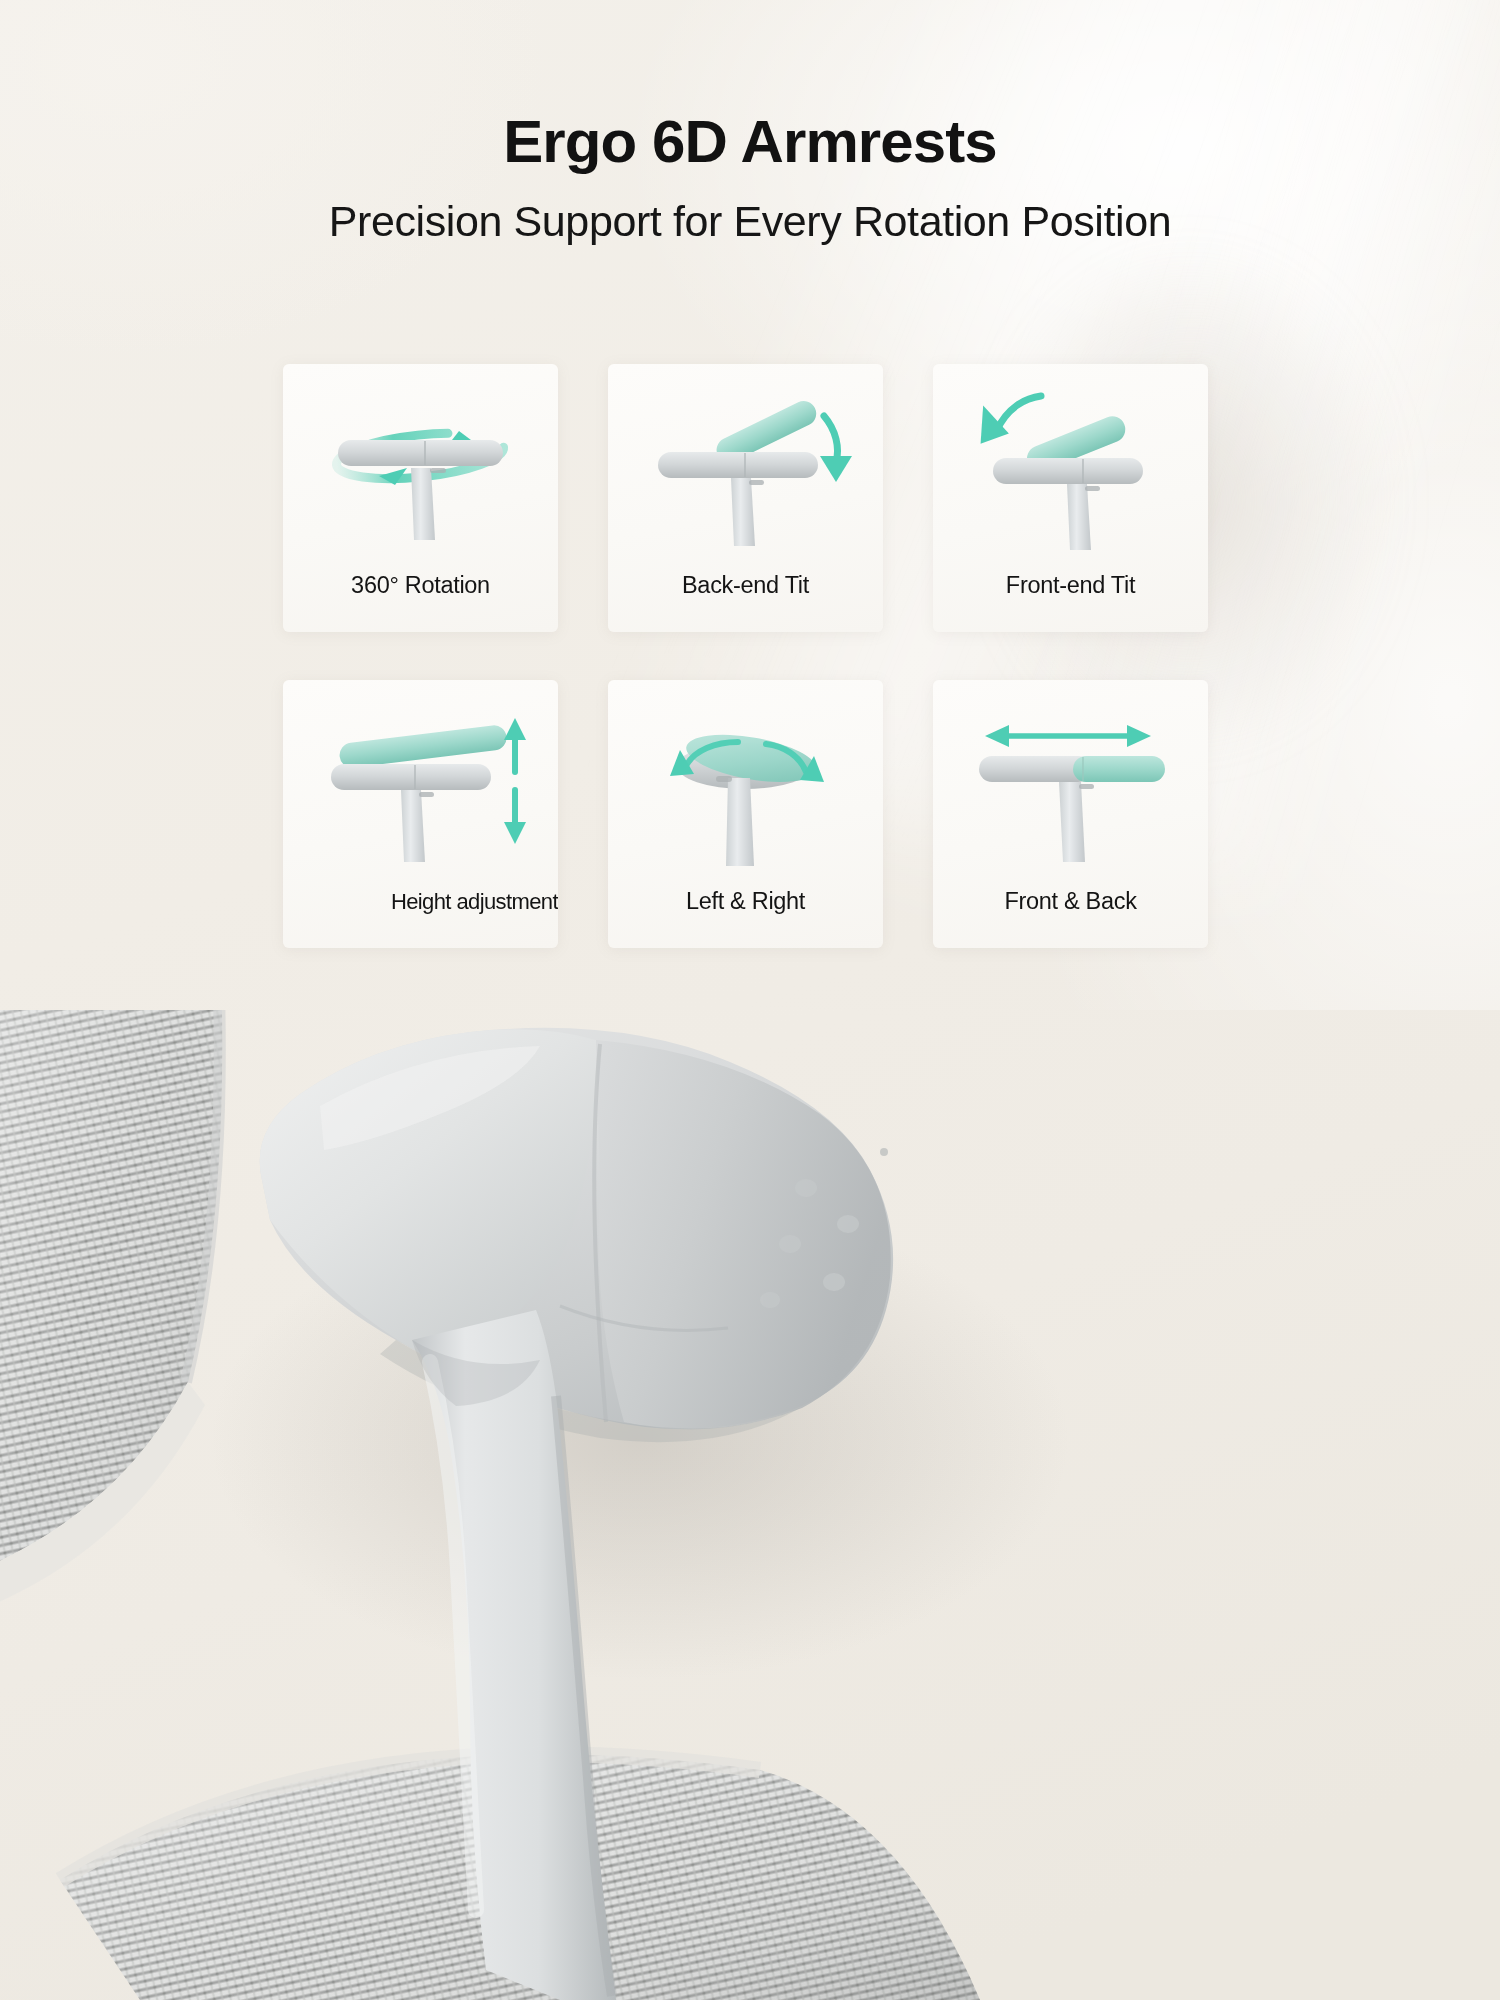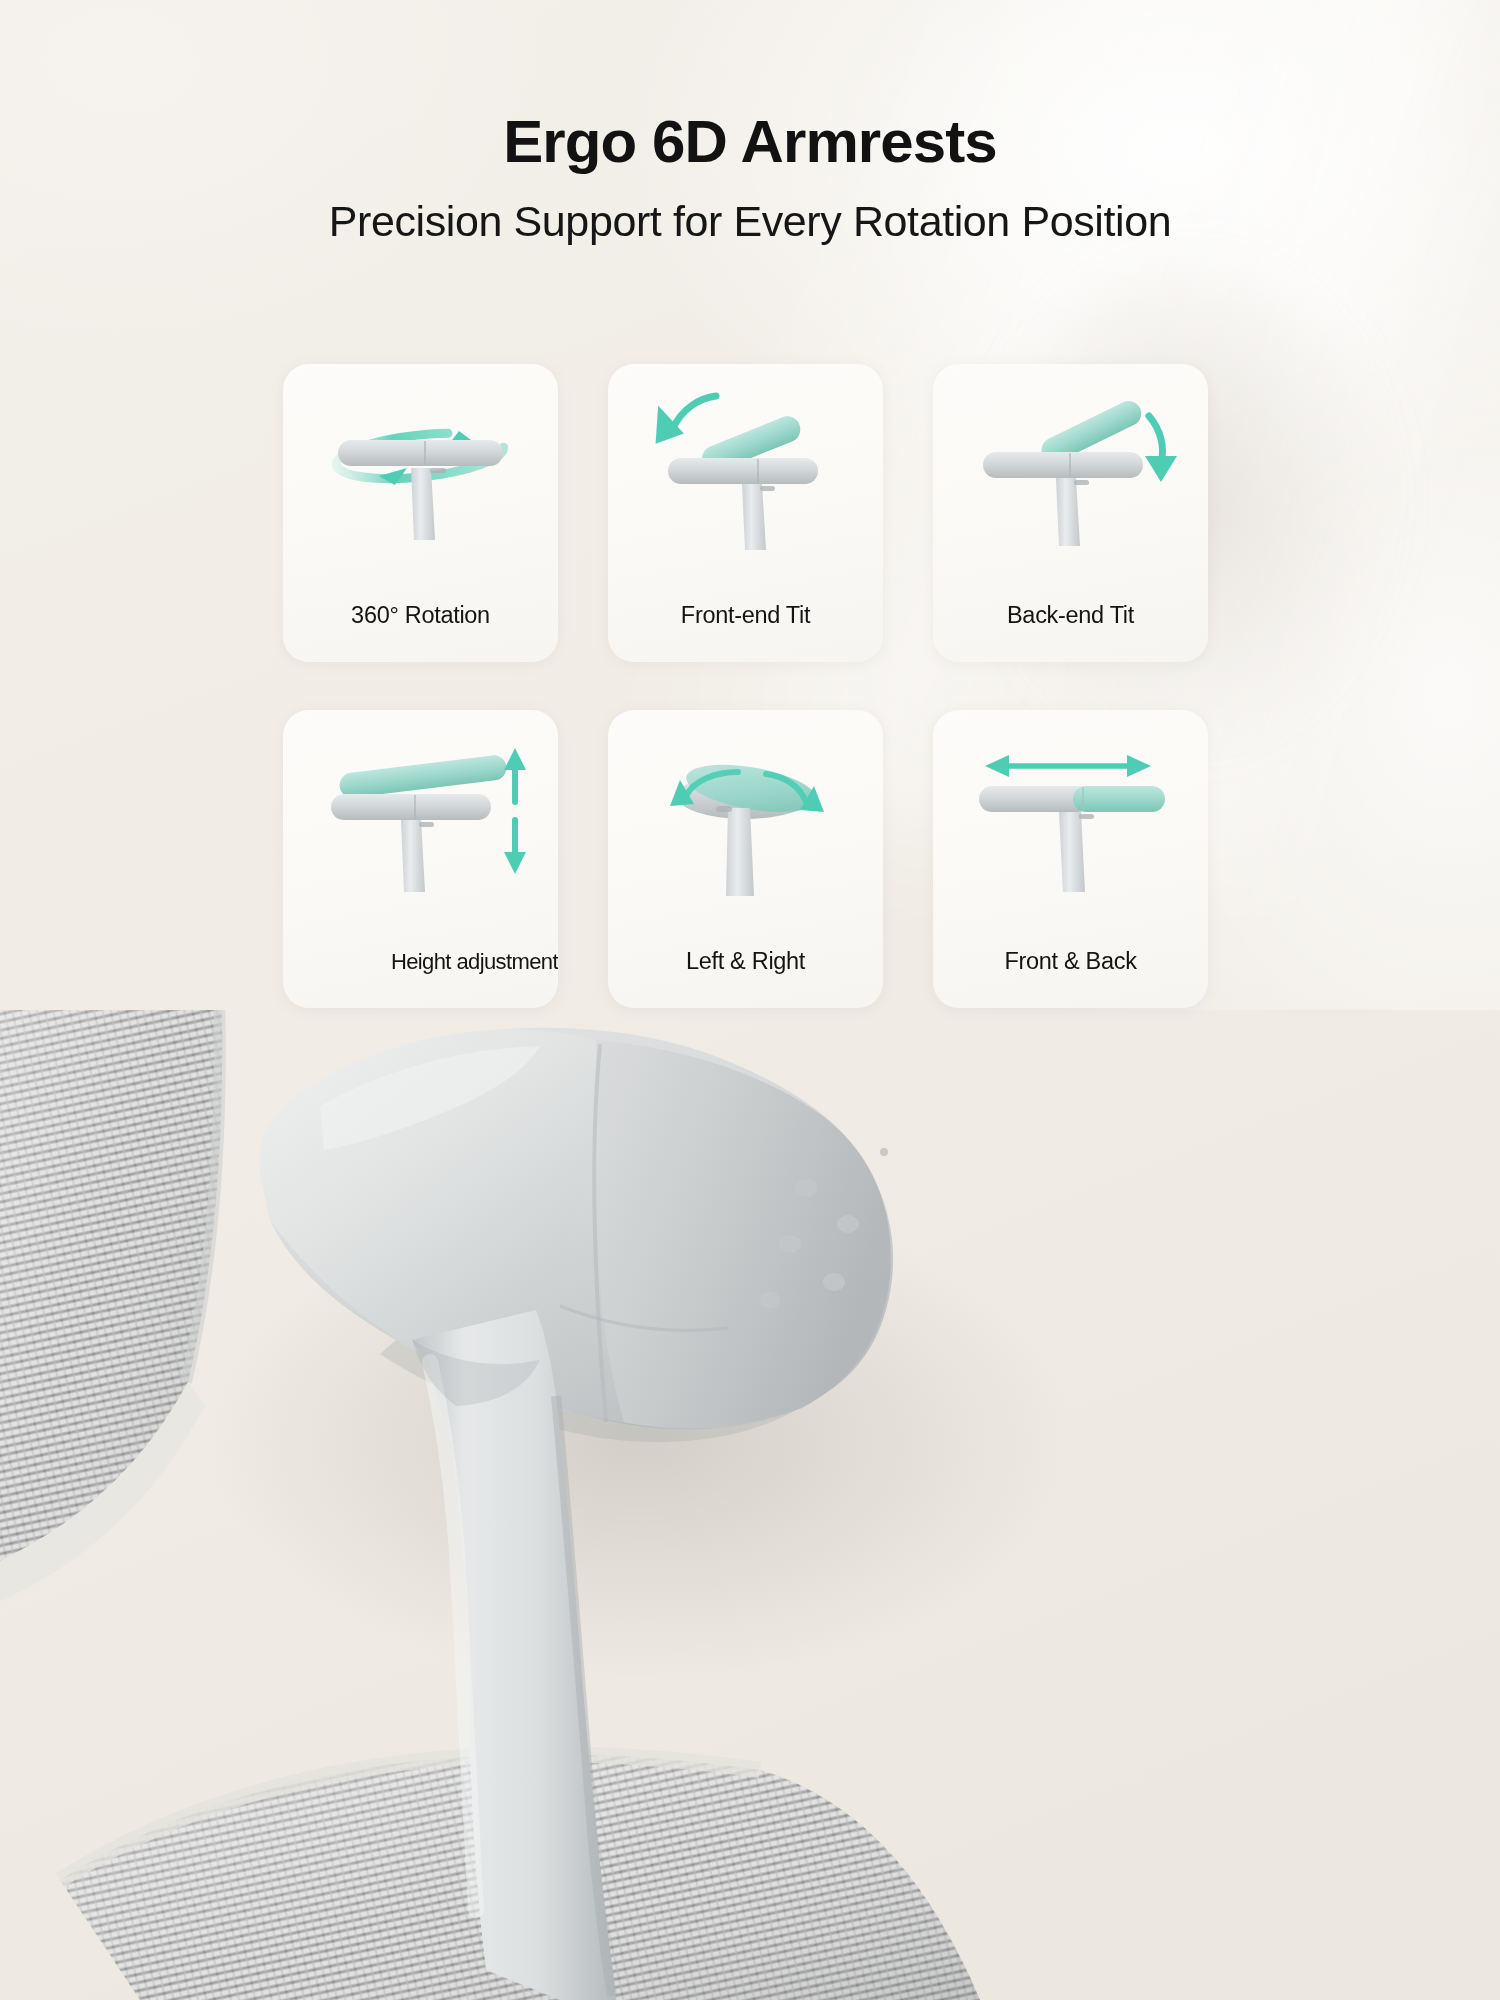--- a/index.html
+++ b/index.html
@@ -88,22 +88,22 @@
     display: grid;
     grid-template-columns: repeat(3, 275px);
     column-gap: 50px;
     row-gap: 48px;
     z-index: 6;
   }
 
   .card {
     position: relative;
     width: 275px;
-    height: 298px;
-    border-radius: 26px;
+    height: 268px;
+    border-radius: 6px;
     background: linear-gradient(170deg, #fdfcfa 0%, #faf9f6 55%, #f7f5f1 100%);
     box-shadow: 0 2px 14px rgba(150,142,130,0.10);
     overflow: hidden;
   }
 
   .card-art {
     position: absolute;
     left: 0; top: 0;
     width: 275px;
     height: 222px;
@@ -185,20 +185,58 @@
         <rect x="147" y="104" width="16" height="5" rx="2.5" fill="#a9afb1" opacity="0.75"></rect>
       </svg>
     </div>
     <div class="card-label">360° Rotation</div>
   </div>
 
   <div class="card">
     <div class="card-art">
       <svg viewBox="0 0 275 222" xmlns="http://www.w3.org/2000/svg">
         <defs>
+          <linearGradient id="g-pad3" x1="0" y1="0" x2="0" y2="1">
+            <stop offset="0%" stop-color="#e7eaeb"></stop>
+            <stop offset="48%" stop-color="#d2d6d8"></stop>
+            <stop offset="100%" stop-color="#b6bbbd"></stop>
+          </linearGradient>
+          <linearGradient id="g-teal3" x1="0" y1="0" x2="0" y2="1">
+            <stop offset="0%" stop-color="#bde6dd"></stop>
+            <stop offset="50%" stop-color="#9dd8cb"></stop>
+            <stop offset="100%" stop-color="#7cc6b6"></stop>
+          </linearGradient>
+          <linearGradient id="g-stem3" x1="0" y1="0" x2="1" y2="0">
+            <stop offset="0%" stop-color="#cdd2d4"></stop>
+            <stop offset="40%" stop-color="#e9ecee"></stop>
+            <stop offset="100%" stop-color="#c3c8cb"></stop>
+          </linearGradient>
+        </defs>
+
+        <g transform="rotate(-26 150 78)">
+          <rect x="108" y="60" width="108" height="25" rx="12.5" fill="url(#g-teal3)"></rect>
+        </g>
+
+        <rect x="50" y="88" width="160" height="26" rx="13" fill="url(#g-pad3)"></rect>
+        <path d="M137 89 L137 113" stroke="#b0b6b8" stroke-width="1.6" opacity="0.8"></path>
+
+        <path d="M216 52 C228 66, 232 84, 228 98" stroke="#4ecdb4" stroke-width="7" fill="none" stroke-linecap="round"></path>
+        <path d="M212 92 L244 92 L228 118 Z" fill="#4ecdb4"></path>
+
+        <path d="M123 114 L143 114 L147 182 L126 182 Z" fill="url(#g-stem3)"></path>
+        <rect x="141" y="116" width="15" height="5" rx="2.5" fill="#a9afb1" opacity="0.75"></rect>
+      </svg>
+    </div>
+    <div class="card-label">Back-end Tit</div>
+  </div>
+
+  <div class="card">
+    <div class="card-art">
+      <svg viewBox="0 0 275 222" xmlns="http://www.w3.org/2000/svg">
+        <defs>
           <linearGradient id="g-pad2" x1="0" y1="0" x2="0" y2="1">
             <stop offset="0%" stop-color="#e7eaeb"></stop>
             <stop offset="48%" stop-color="#d2d6d8"></stop>
             <stop offset="100%" stop-color="#b6bbbd"></stop>
           </linearGradient>
           <linearGradient id="g-teal2" x1="0" y1="0" x2="0" y2="1">
             <stop offset="0%" stop-color="#bde6dd"></stop>
             <stop offset="50%" stop-color="#9dd8cb"></stop>
             <stop offset="100%" stop-color="#7cc6b6"></stop>
           </linearGradient>
@@ -217,58 +255,20 @@
         </g>
 
         <rect x="60" y="94" width="150" height="26" rx="13" fill="url(#g-pad2)"></rect>
         <path d="M150 95 L150 119" stroke="#b0b6b8" stroke-width="1.6" opacity="0.8"></path>
 
         <path d="M134 120 L154 120 L158 186 L137 186 Z" fill="url(#g-stem2)"></path>
         <rect x="152" y="122" width="15" height="5" rx="2.5" fill="#a9afb1" opacity="0.75"></rect>
       </svg>
     </div>
     <div class="card-label">Front-end Tit</div>
-  </div>
-
-  <div class="card">
-    <div class="card-art">
-      <svg viewBox="0 0 275 222" xmlns="http://www.w3.org/2000/svg">
-        <defs>
-          <linearGradient id="g-pad3" x1="0" y1="0" x2="0" y2="1">
-            <stop offset="0%" stop-color="#e7eaeb"></stop>
-            <stop offset="48%" stop-color="#d2d6d8"></stop>
-            <stop offset="100%" stop-color="#b6bbbd"></stop>
-          </linearGradient>
-          <linearGradient id="g-teal3" x1="0" y1="0" x2="0" y2="1">
-            <stop offset="0%" stop-color="#bde6dd"></stop>
-            <stop offset="50%" stop-color="#9dd8cb"></stop>
-            <stop offset="100%" stop-color="#7cc6b6"></stop>
-          </linearGradient>
-          <linearGradient id="g-stem3" x1="0" y1="0" x2="1" y2="0">
-            <stop offset="0%" stop-color="#cdd2d4"></stop>
-            <stop offset="40%" stop-color="#e9ecee"></stop>
-            <stop offset="100%" stop-color="#c3c8cb"></stop>
-          </linearGradient>
-        </defs>
-
-        <g transform="rotate(-26 150 78)">
-          <rect x="108" y="60" width="108" height="25" rx="12.5" fill="url(#g-teal3)"></rect>
-        </g>
-
-        <rect x="50" y="88" width="160" height="26" rx="13" fill="url(#g-pad3)"></rect>
-        <path d="M137 89 L137 113" stroke="#b0b6b8" stroke-width="1.6" opacity="0.8"></path>
-
-        <path d="M216 52 C228 66, 232 84, 228 98" stroke="#4ecdb4" stroke-width="7" fill="none" stroke-linecap="round"></path>
-        <path d="M212 92 L244 92 L228 118 Z" fill="#4ecdb4"></path>
-
-        <path d="M123 114 L143 114 L147 182 L126 182 Z" fill="url(#g-stem3)"></path>
-        <rect x="141" y="116" width="15" height="5" rx="2.5" fill="#a9afb1" opacity="0.75"></rect>
-      </svg>
-    </div>
-    <div class="card-label">Back-end Tit</div>
   </div>
 
   <div class="card">
     <div class="card-art">
       <svg viewBox="0 0 275 222" xmlns="http://www.w3.org/2000/svg">
         <defs>
           <linearGradient id="g-pad4" x1="0" y1="0" x2="0" y2="1">
             <stop offset="0%" stop-color="#e7eaeb"></stop>
             <stop offset="48%" stop-color="#d2d6d8"></stop>
             <stop offset="100%" stop-color="#b6bbbd"></stop>

